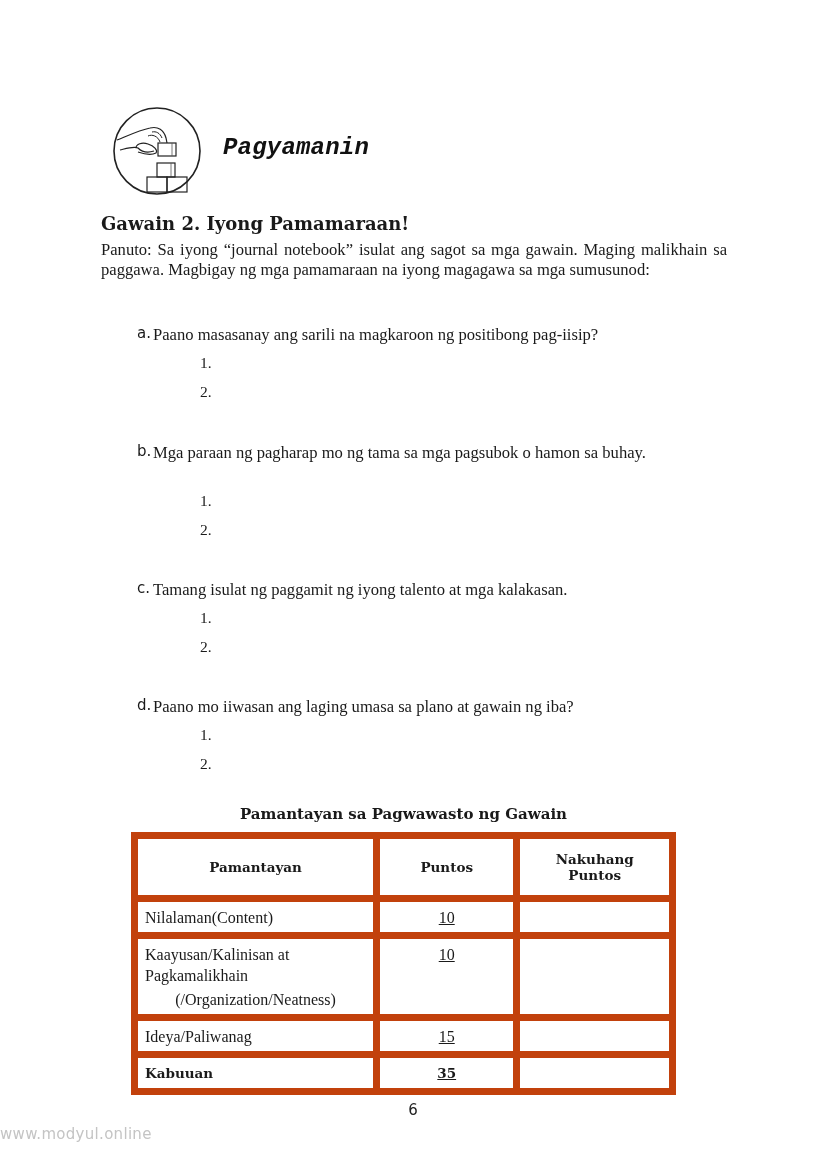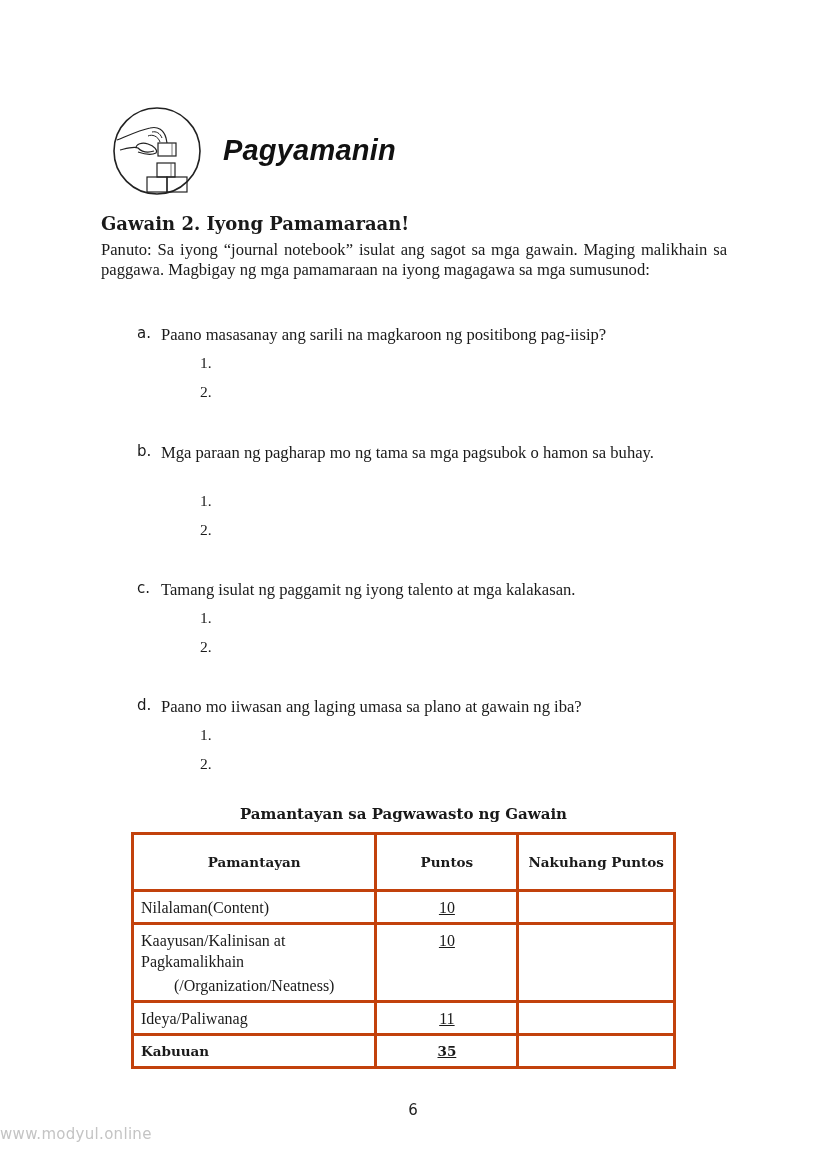--- a/index.html
+++ b/index.html
@@ -1,35 +1,35 @@
 <!DOCTYPE html>
 <html><head>
 <meta charset="utf-8">
 <style>
   html, body { margin: 0; padding: 0; background: #ffffff; }
   body { width: 826px; height: 1169px; position: relative; overflow: hidden;
          font-family: "DejaVu Serif", "Liberation Serif", serif; color: #1a1a1a; }
   .abs { position: absolute; }
   .icon-circle { left: 112px; top: 106px; width: 90px; height: 90px; }
-  .section-title { left: 223px; top: 134px; font-family: Liberation Sans, sans-serif;
-                   font-weight: bold; font-style: italic; font-size: 29px; color: #111; letter-spacing: 0.2px; }
+  .section-title { left: 223px; top: 134px; font-family: Liberation Mono, monospace;
+                   font-weight: bold; font-style: italic; font-size: 24px; color: #111; letter-spacing: 0.2px; }
   .activity-title { left: 101px; top: 213px; font-family: "DejaVu Serif", serif; font-weight: bold; font-size: 18px; }
   .instructions { left: 101px; top: 240px; width: 626px; font-family: "Liberation Serif", serif;
                   font-size: 16.6px; line-height: 20px; text-align: justify; }
   .q-letter { font-family: "DejaVu Sans", sans-serif; font-size: 15px; }
   .q-text { font-family: "Liberation Serif", serif; font-size: 16.6px; line-height: 21px; }
   .question { left: 137px; width: 560px; }
   .question .q-letter { position: absolute; left: 0; top: 0; }
-  .question .q-text { position: absolute; left: 24px; top: 0; width: 520px; }
+  .question .q-text { position: absolute; left: 16px; top: 0; width: 520px; }
   .answer-num { font-family: "Liberation Serif", serif; font-size: 15.5px; left: 200px; }
   .rubric-title { left: 131px; width: 545px; top: 805px; text-align: center;
                   font-family: "DejaVu Serif", serif; font-weight: bold; font-size: 15px; }
   table.rubric { position: absolute; left: 131px; top: 832px; width: 545px; border-collapse: collapse;
                  font-family: "Liberation Serif", serif; font-size: 16px; }
-  table.rubric td, table.rubric th { border: 3px solid #c2410c; padding: 12px 7px; vertical-align: top; margin-left: 8px; }
+  table.rubric td, table.rubric th { border: 7px solid #c2410c; padding: 12px 7px; vertical-align: top; margin-left: 8px; }
   table.rubric th { font-family: "DejaVu Serif", serif; font-weight: bold; font-size: 13.5px; height: 30px; vertical-align: middle; }
   table.rubric td { line-height: 21px; padding-top: 5px; padding-bottom: 4px; }
   .c1 { width: 229px; } .c2 { width: 128px; } .c3 { width: 142px; }
   .center { text-align: center; text-decoration: underline; }
   .right { text-align: left; }
   .bold-dj { font-family: "DejaVu Serif", serif; font-weight: bold; font-size: 13.5px; }
   .page-num { left: 0; width: 826px; top: 1101px; text-align: center; font-family: "DejaVu Sans", sans-serif; font-size: 15px; color: #222; }
   .watermark { left: 0; width: 826px; top: 1125px; text-align: left; font-family: "DejaVu Sans", sans-serif;
                font-size: 15px; color: #c4c4c4; letter-spacing: 0.3px; }
 </style>
@@ -104,21 +104,21 @@
     <td>
       <div>Kaayusan/Kalinisan at</div>
       <div>Pagkamalikhain</div>
       <div style="margin-top:3px;text-align:center;">(/Organization/Neatness)</div>
     </td>
     <td class="center">10</td>
     <td></td>
   </tr>
   <tr>
     <td>Ideya/Paliwanag</td>
-    <td class="center">11</td>
+    <td class="center">15</td>
     <td></td>
   </tr>
   <tr>
     <td class="right bold-dj">Kabuuan</td>
     <td class="center bold-dj">35</td>
     <td></td>
   </tr>
 </tbody>
   </table>
 

